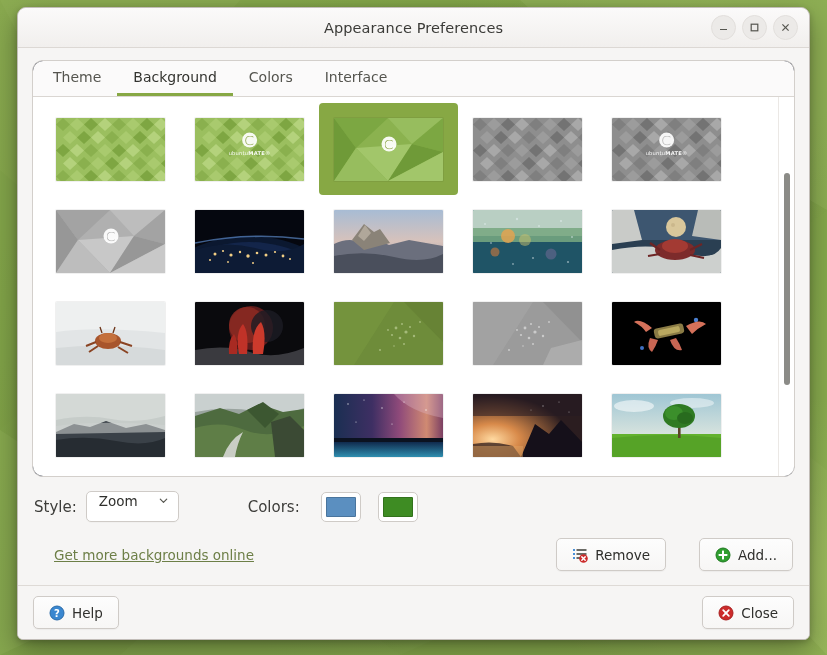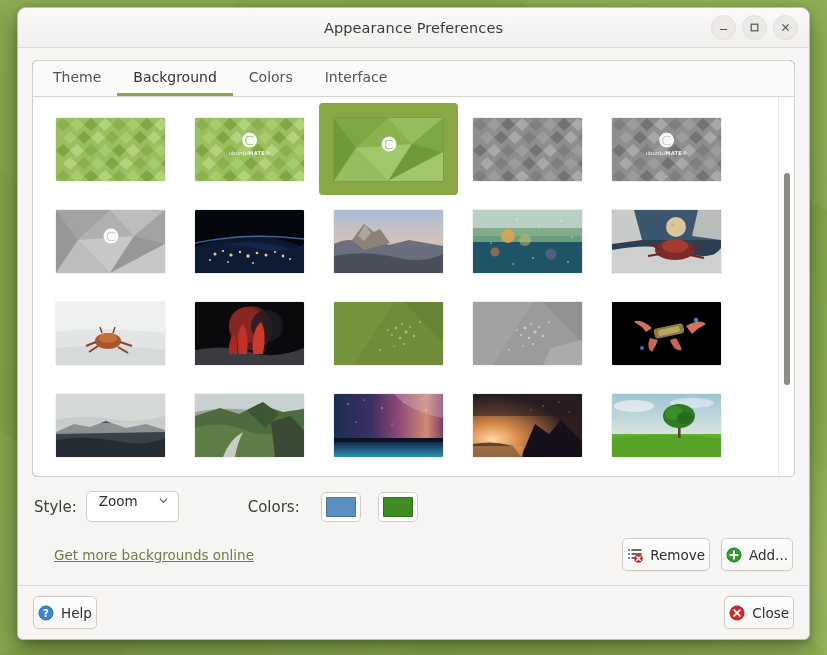--- a/index.html
+++ b/index.html
@@ -74,21 +74,21 @@
     flex: 1 1 auto;
     padding: 12px 14px 0 14px;
     display: flex;
     flex-direction: column;
     min-height: 0;
   }
   #notebook {
     flex: 1 1 auto;
     background: #0f172a;
     border: 1px solid #d3cfcb;
-    border-radius: 5px;
+    border-radius: 11px;
     display: flex;
     flex-direction: column;
     min-height: 0;
     overflow: hidden;
   }
   #tabstrip {
     flex: 0 0 36px;
     display: flex;
     align-items: stretch;
     background: #fbfafa;
@@ -232,38 +232,39 @@
     border-radius: 1px;
     border: 1px solid rgba(0,0,0,.18);
   }
 
   
   #actions {
     flex: 0 0 auto;
     display: flex;
     align-items: center;
     padding: 12px 2px 14px 2px;
+    gap: 22px;
   }
   #more-link {
     font-size: 13.5px;
     color: #6d7f47;
     text-decoration: underline;
     cursor: default;
     margin-left: 20px;
   }
   .btn {
     height: 33px;
     border: 1px solid #cfcbc7;
     border-radius: 5px;
     background: linear-gradient(#fdfdfd,#f7f6f5);
     display: flex;
     align-items: center;
     justify-content: center;
     gap: 7px;
-    padding: 0 4px;
+    padding: 0 15px;
     font-size: 13.5px;
     color: #2f2f2c;
     cursor: default;
     box-shadow: 0 1px 1px rgba(0,0,0,.04);
   }
   #btn-remove { margin-left: auto; }
   #btn-add { margin-left: 11px; }
 
   
   #bottombar {

